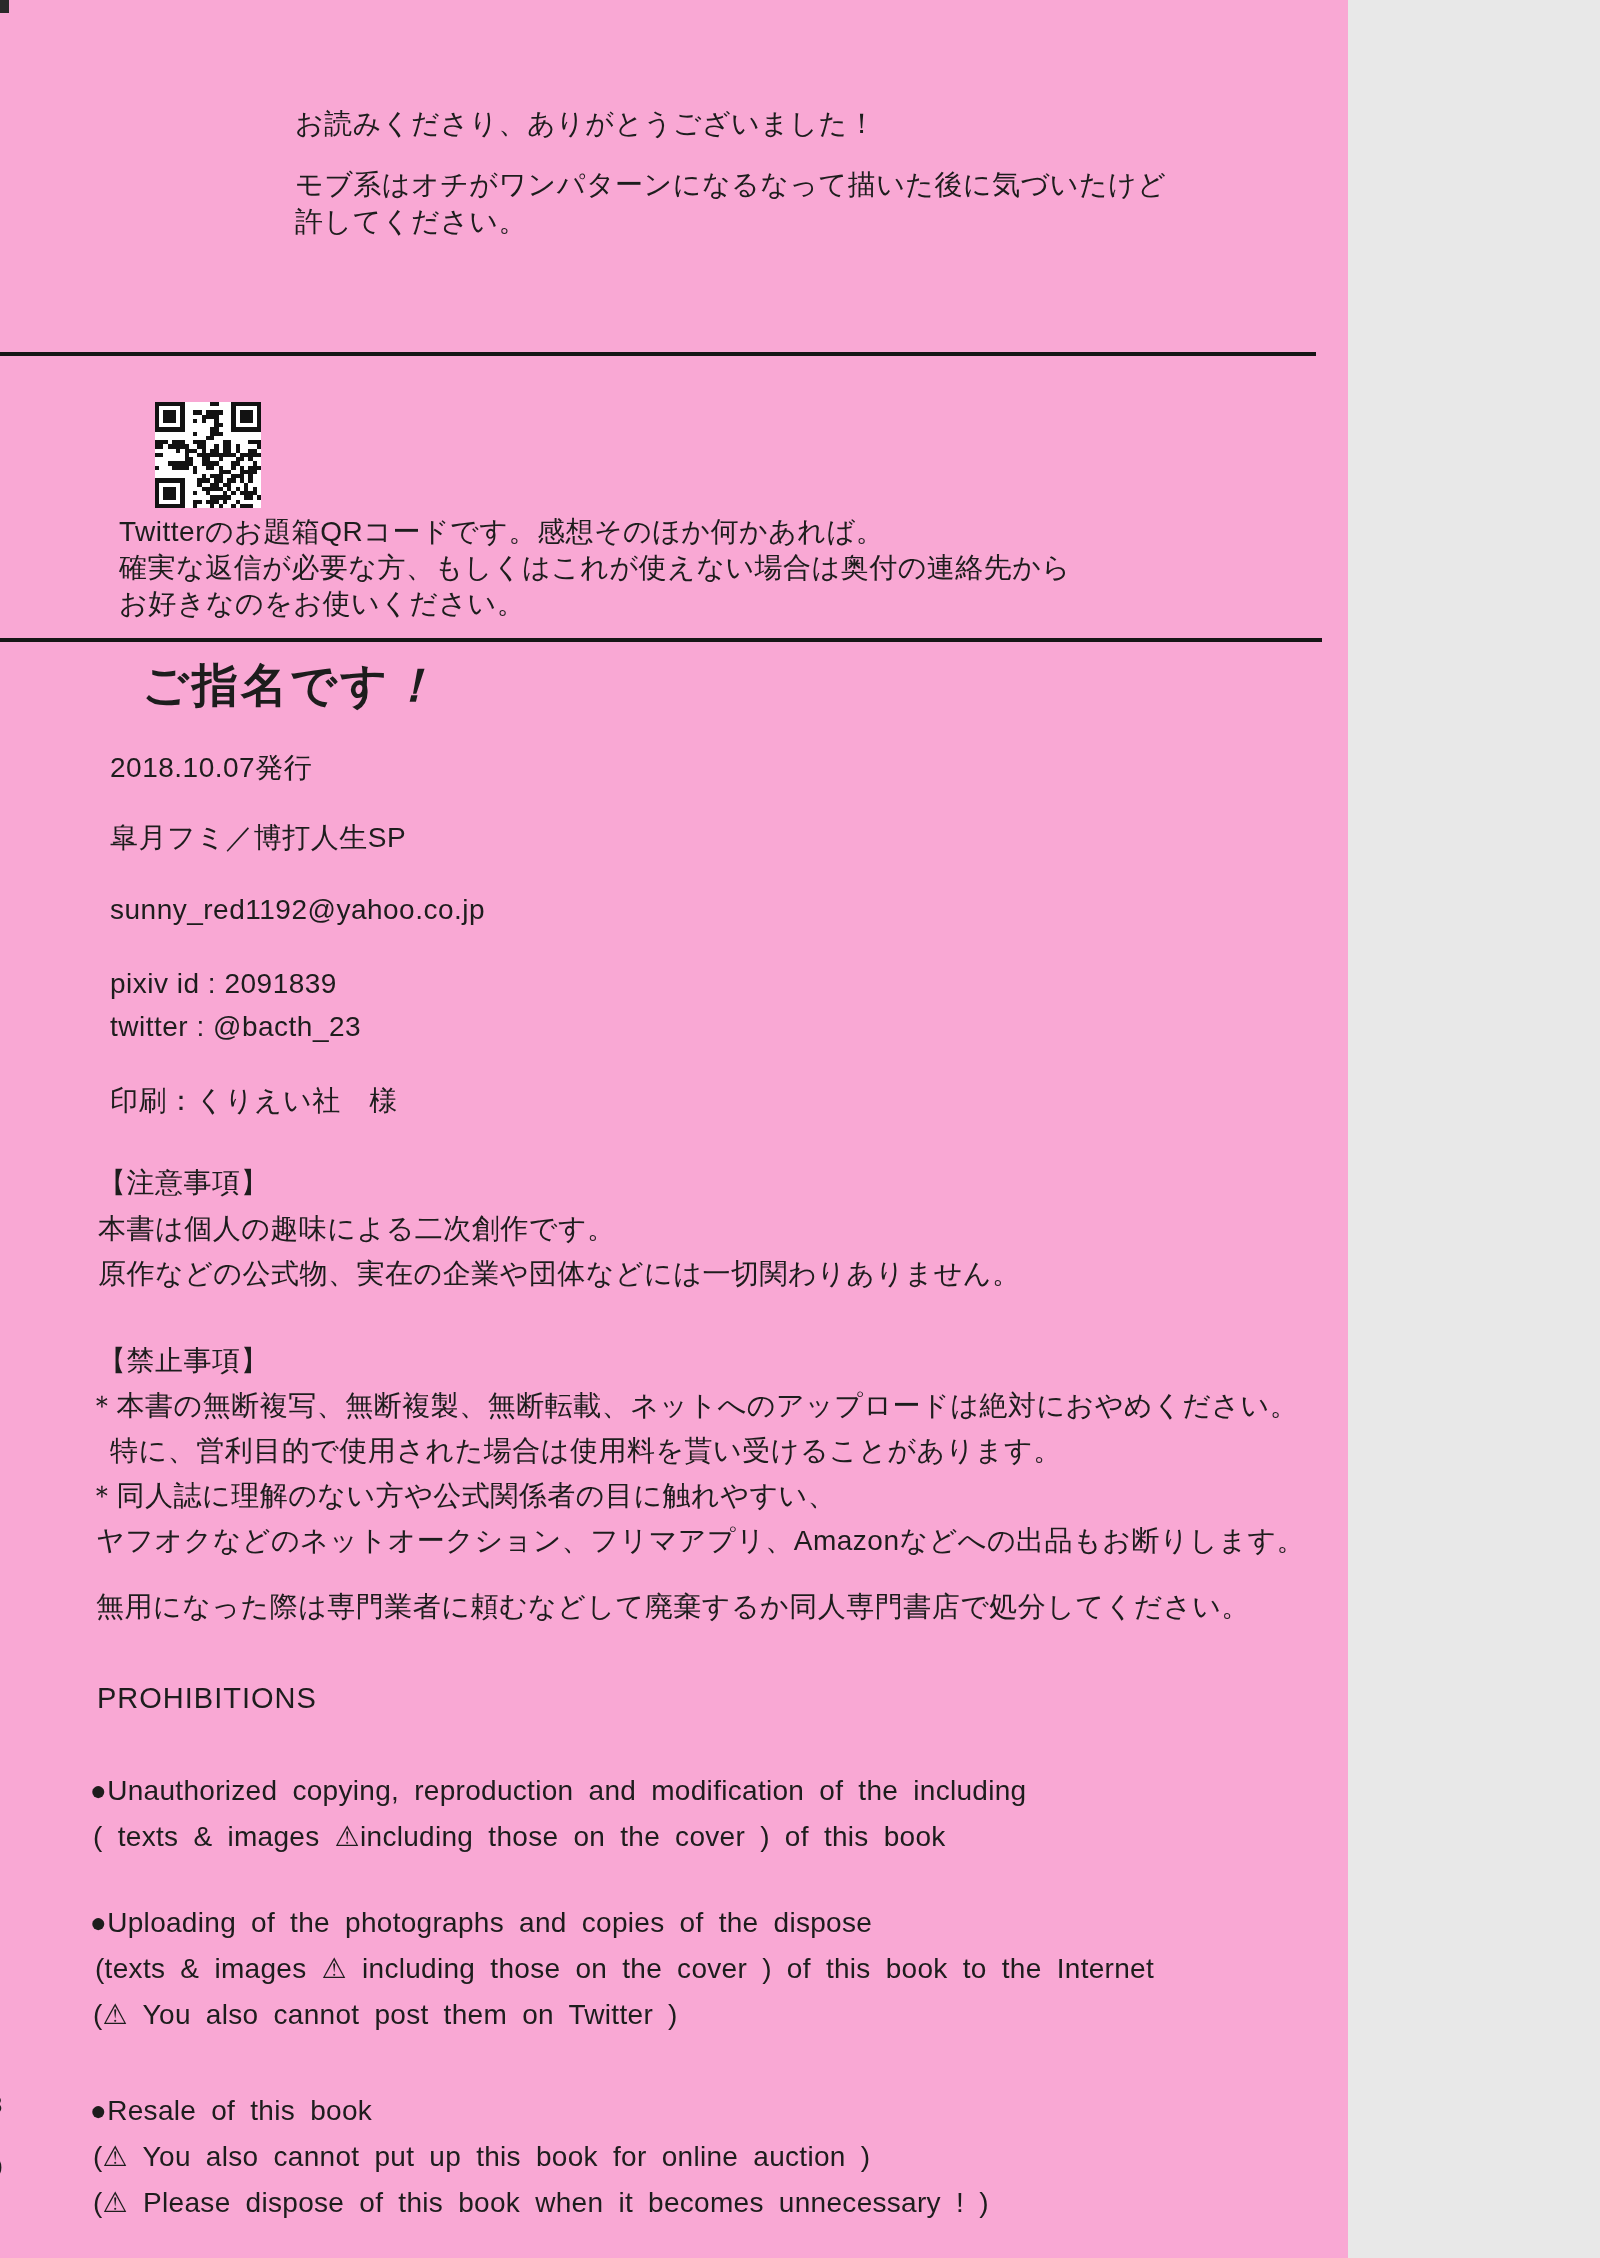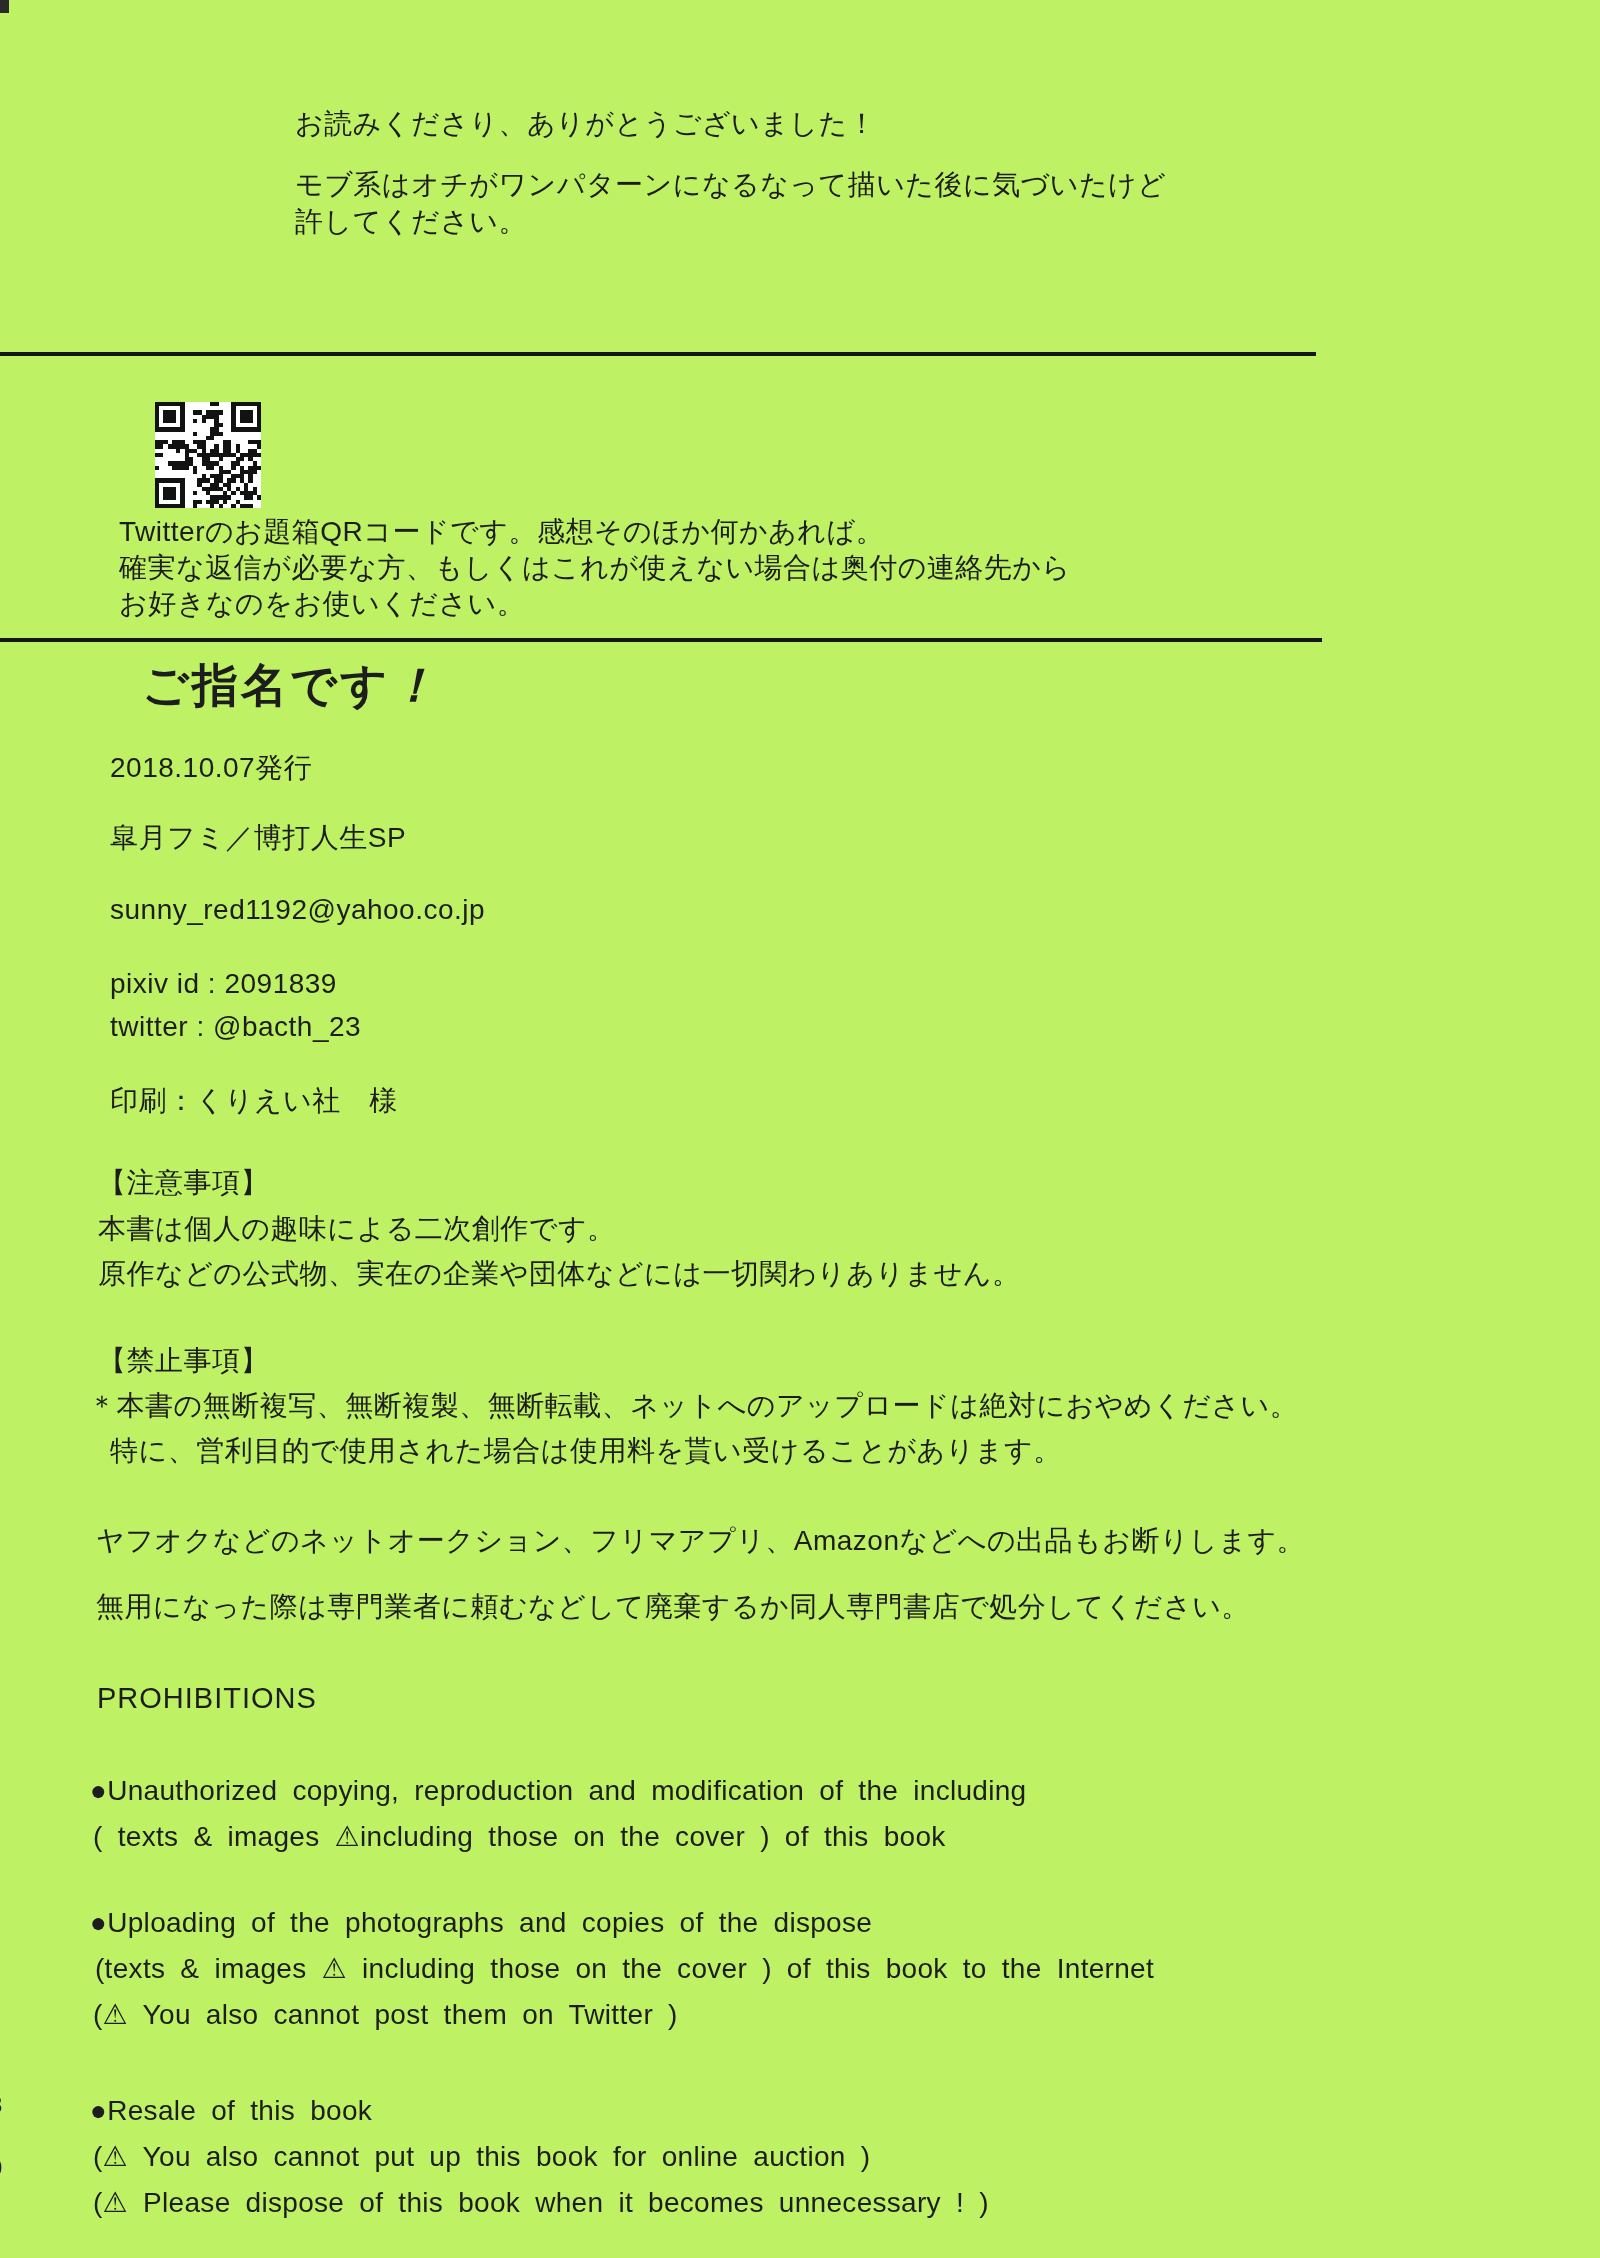--- a/index.html
+++ b/index.html
@@ -1,19 +1,19 @@
 <!DOCTYPE html>
 <html><head>
 <meta charset="utf-8">
 <style>
   html,body{margin:0;padding:0;background:#e8e8e8;}
   .page{
     position:relative;
-    width:1600px;height:2258px;
-    background:#bef264;
+    width:1348px;height:2258px;
+    background:#f9a8d4;
     overflow:hidden;
     font-family:"Liberation Sans","DejaVu Sans",sans-serif;
     color:#1d1d1d;
   }
   .abs{position:absolute;white-space:pre;}
   .jp{font-size:28px;line-height:36px;letter-spacing:0.5px;}
   .jp-body{font-size:28px;line-height:45px;letter-spacing:0.5px;}
   .hr{position:absolute;background:#161616;height:4px;left:0;}
   .title{font-size:46px;font-weight:bold;letter-spacing:3px;margin-left:32px;}
   .title .bang{font-style:italic;font-weight:bold;}
@@ -252,20 +252,21 @@
   <div class="abs jp" style="left:110px;top:1009px;">twitter : @bacth_23</div>
   <div class="abs jp" style="left:110px;top:1083px;">印刷：くりえい社　様</div>
 
   <div class="abs jp-body" style="left:98px;top:1160px;">【注意事項】</div>
   <div class="abs jp-body" style="left:98px;top:1206px;">本書は個人の趣味による二次創作です。</div>
   <div class="abs jp-body" style="left:98px;top:1251px;">原作などの公式物、実在の企業や団体などには一切関わりありません。</div>
 
   <div class="abs jp-body" style="left:98px;top:1338px;">【禁止事項】</div>
   <div class="abs jp-body" style="left:88px;top:1383px;">＊本書の無断複写、無断複製、無断転載、ネットへのアップロードは絶対におやめください。</div>
   <div class="abs jp-body indent1" style="left:88px;top:1428px;">特に、営利目的で使用された場合は使用料を貰い受けることがあります。</div>
+  <div class="abs jp-body" style="left:88px;top:1473px;">＊同人誌に理解のない方や公式関係者の目に触れやすい、</div>
   <div class="abs jp-body indent2" style="left:88px;top:1518px;">ヤフオクなどのネットオークション、フリマアプリ、Amazonなどへの出品もお断りします。</div>
   <div class="abs jp-body indent2" style="left:88px;top:1584px;">無用になった際は専門業者に頼むなどして廃棄するか同人専門書店で処分してください。</div>
 
   <div class="abs caps" style="left:97px;top:1682px;">PROHIBITIONS</div>
 
   <div class="abs en" style="left:90px;top:1768px;">●Unauthorized copying, reproduction and modification of the including</div>
   <div class="abs en" style="left:93px;top:1814px;">( texts &amp; images ⚠including those on the cover ) of this book</div>
 
   <div class="abs en" style="left:90px;top:1900px;">●Uploading of the photographs and copies of the dispose</div>
   <div class="abs en" style="left:95px;top:1946px;">(texts &amp; images ⚠ including those on the cover ) of this book to the Internet</div>

